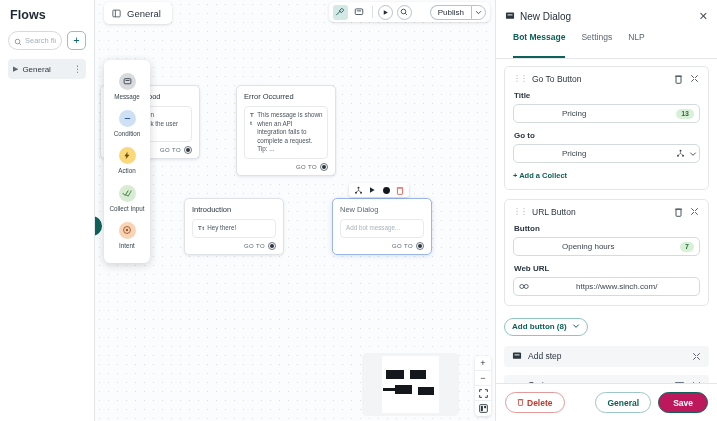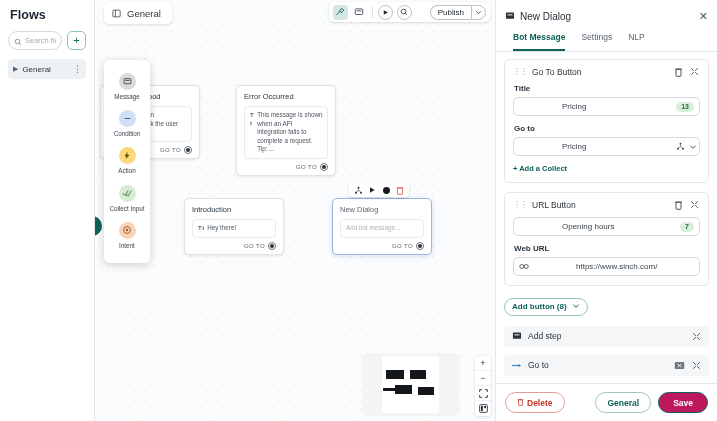--- a/index.html
+++ b/index.html
@@ -156,21 +156,21 @@
 
   
   .panel {
     width: 222px; height: 421px; background: #fff; border-left: 1px solid #e3e6ea;
     display: flex; flex-direction: column; position: relative; z-index: 5;
   }
   .panel-head { display: flex; align-items: center; padding: 7px 9px 0 9px; gap: 5px; }
   .panel-title { font-size: 10px; color: #1f2933; flex: 1; }
   .panel-close { font-size: 11px; color: #4a555f; cursor: pointer; line-height: 1; }
   .panel-tabs { display: flex; gap: 16px; padding: 7px 9px 0 17px; border-bottom: 1px solid #e3e6ea; }
-  .panel-tab { font-size: 8.5px; color: #5b6670; padding-bottom: 7px; cursor: pointer; }
+  .panel-tab { font-size: 8.5px; color: #5b6670; padding-bottom: 14px; cursor: pointer; }
   .panel-tab.active { color: #0e6158; border-bottom: 2px solid #0e6158; font-weight: bold; }
 
   .panel-body { flex: 1; overflow: hidden; background: #fff; padding: 7px 8px 0 8px; position: relative; }
 
   .card {
     border: 1px solid #e3e7eb; border-radius: 5px; background: #fff; margin-bottom: 9px; padding: 6px 8px 9px 8px;
   }
   .card-head { display: flex; align-items: center; gap: 5px; margin-bottom: 7px; }
   .drag-dots { font-size: 8px; color: #9aa4ad; letter-spacing: -1px; cursor: grab; }
   .card-title { font-size: 8.5px; color: #2b3640; flex: 1; }
@@ -525,20 +525,21 @@
                 <line x1="1" y1="3" x2="11" y2="3" stroke="#3a454f" stroke-width="1.3"></line>
               </svg>
           </span>
           <span class="card-ic">
             <svg width="9" height="9" viewBox="0 0 14 14">
                 <path d="M2 2 L6 6 M12 2 L8 6 M2 12 L6 8 M12 12 L8 8" stroke="#3a454f" stroke-width="1.4" fill="none"></path>
               </svg>
           </span>
         </div>
 
+        <div class="field-label">Button</div>
         <div class="input-wrap">
           <input value="Opening hours" style="">
           <span class="count-badge">7</span>
         </div>
 
         <div class="field-label">Web URL</div>
         <div class="input-wrap" style="margin-bottom:0">
           <span class="inp-ic">
             <svg width="10" height="7" viewBox="0 0 16 10">
                 <circle cx="4.5" cy="5" r="3.2" fill="none" stroke="#3a454f" stroke-width="1.3"></circle>

